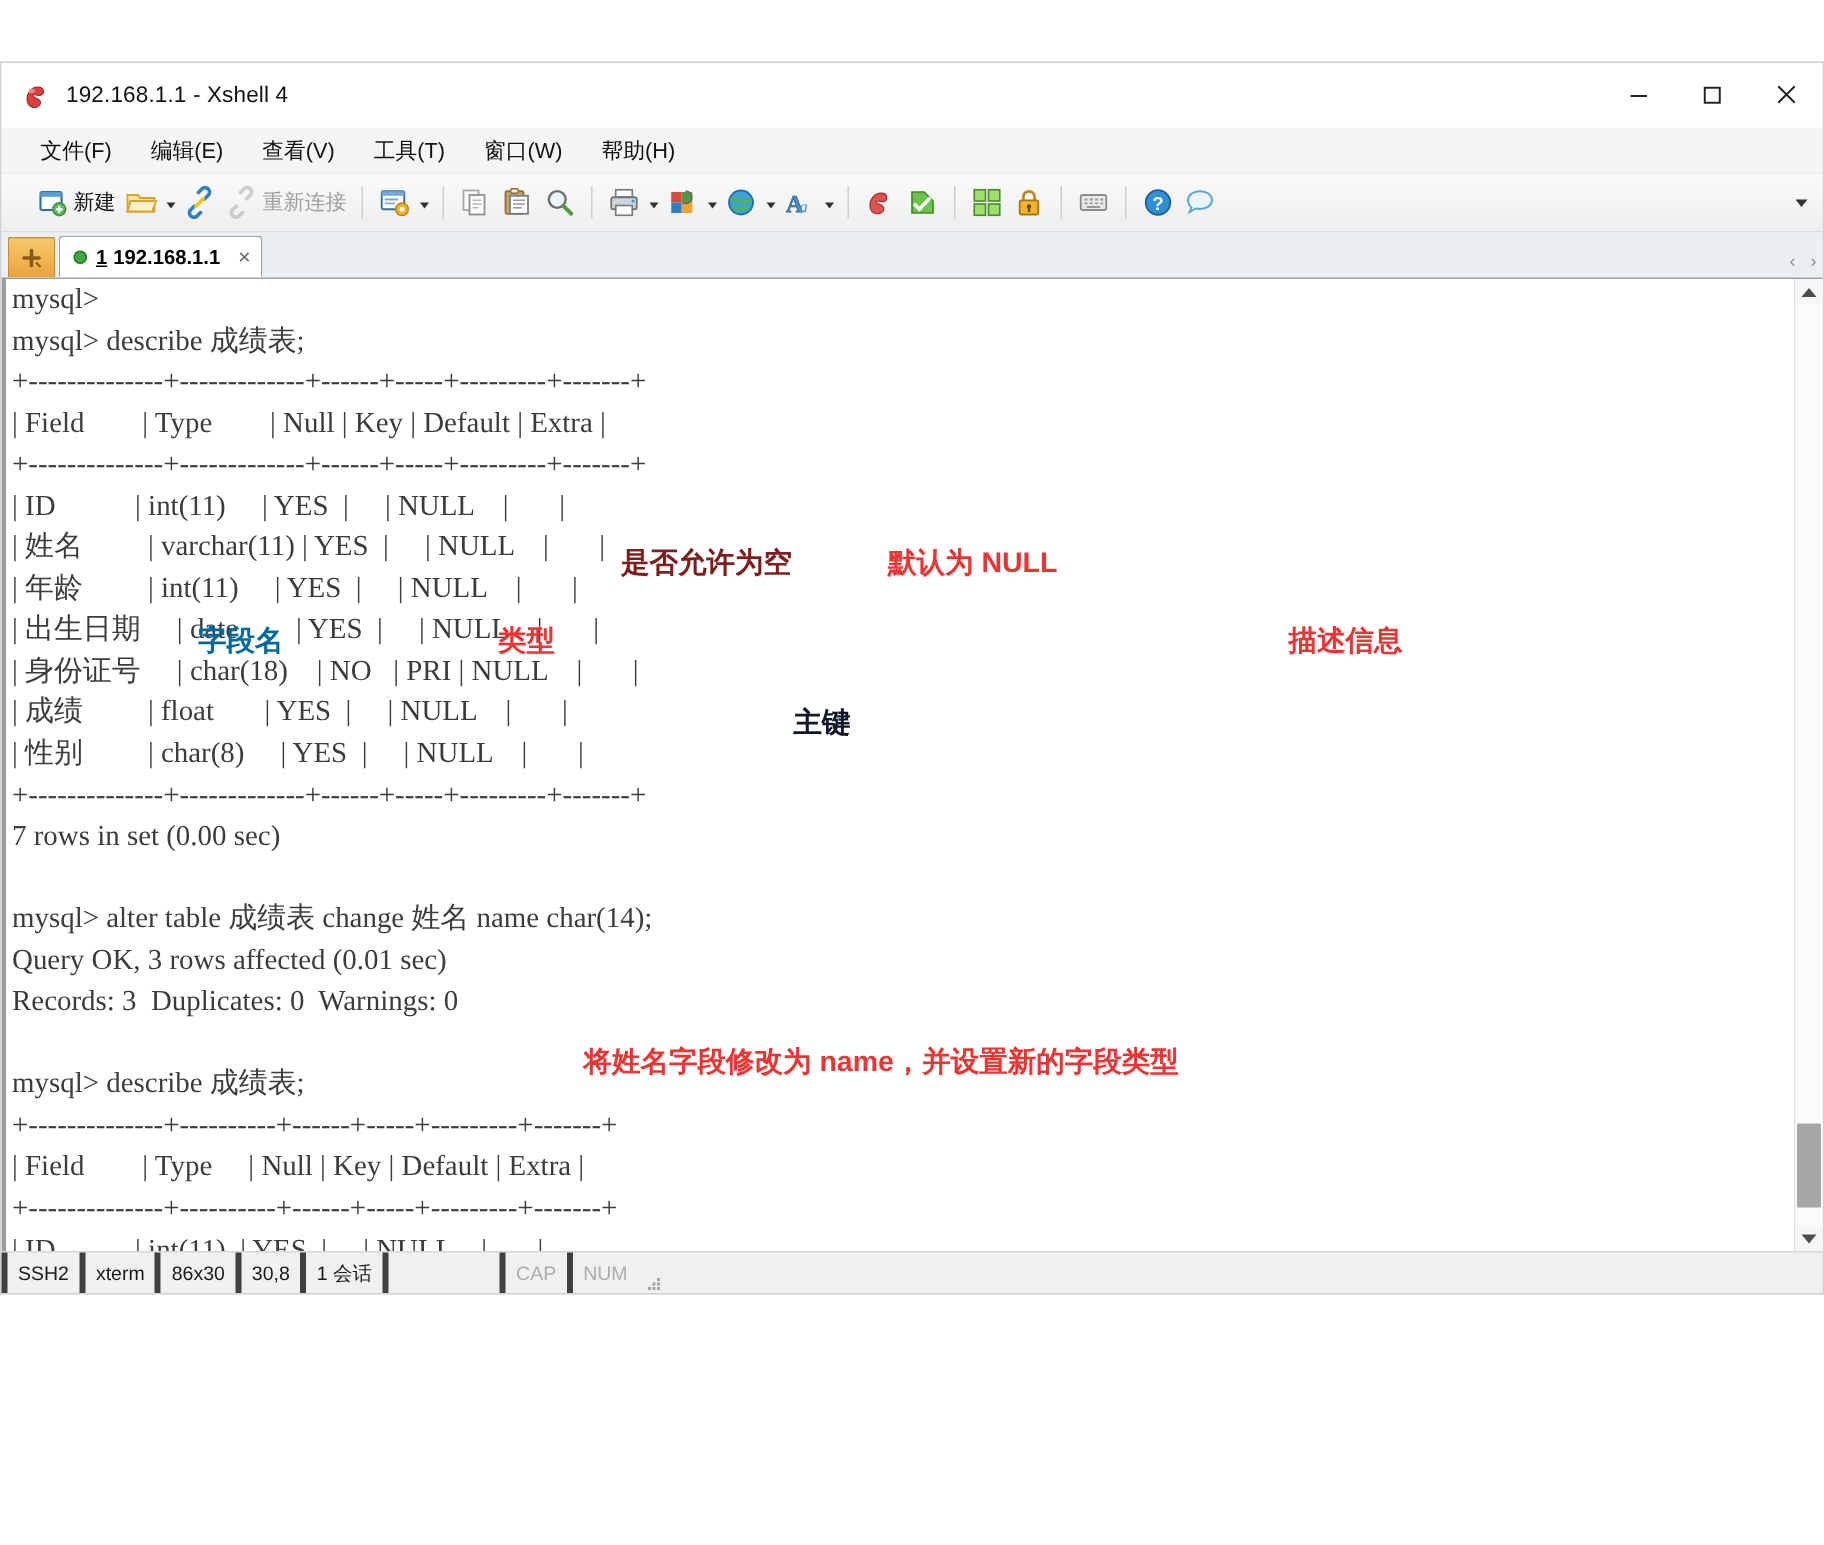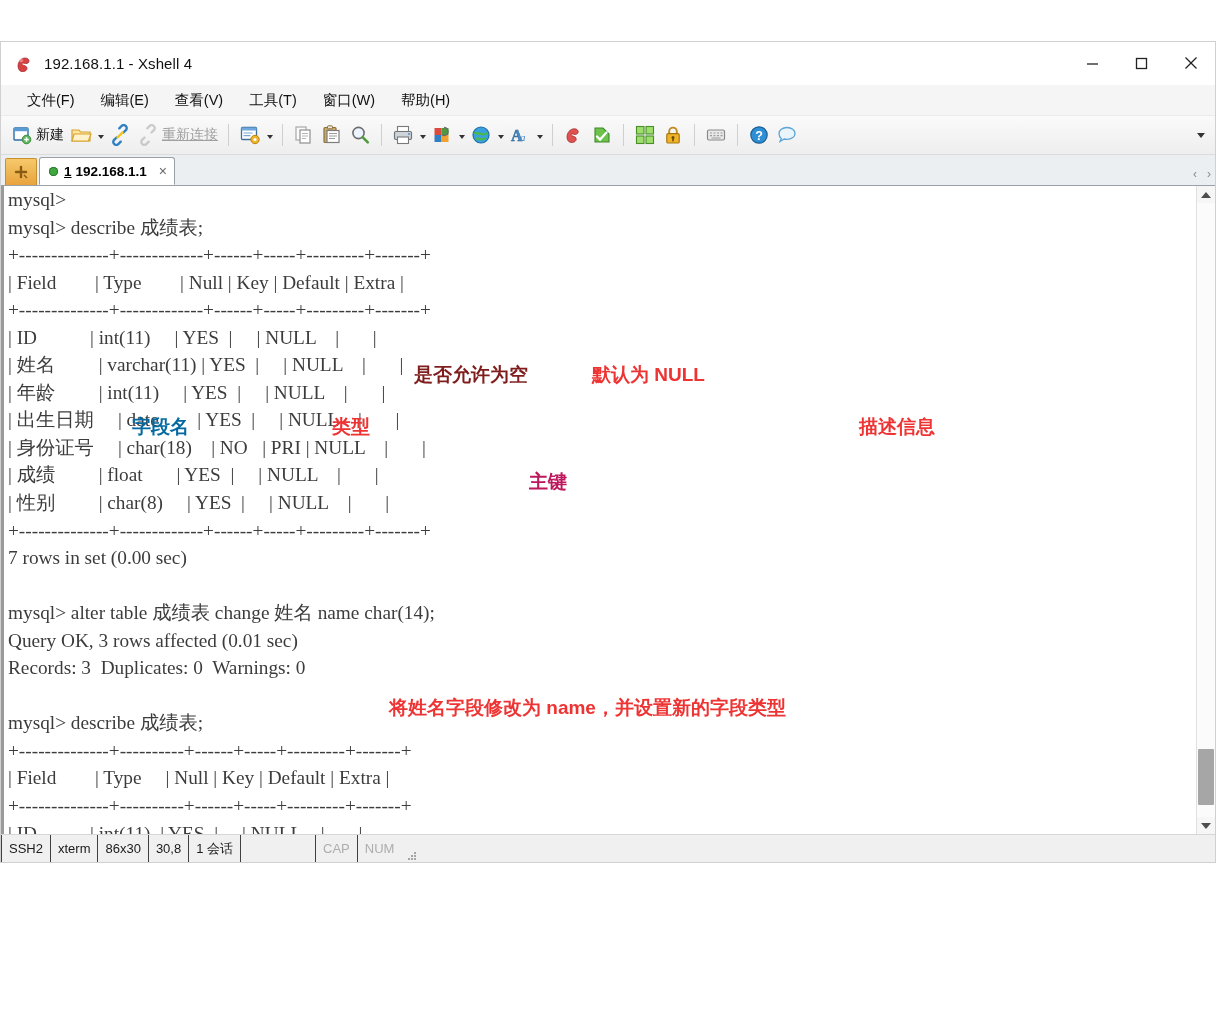--- a/index.html
+++ b/index.html
@@ -22,25 +22,25 @@
   .wc{width:49px;height:42px;display:flex;align-items:center;justify-content:center;cursor:default;}
   .wc svg{display:block;}
 
   
   .menubar{height:30px;flex:0 0 30px;background:#f5f5f5;display:flex;align-items:center;
            padding-left:24px;border-bottom:1px solid #ebebeb;}
   .menubar .mi{font-size:14.5px;color:#111;margin-right:22px;padding:3px 2px;cursor:default;}
 
   
   .toolbar{height:38px;flex:0 0 38px;background:#f5f5f5;display:flex;align-items:center;
-           padding-left:7px;position:relative;border-bottom:1px solid #dcdcdc;
+           padding-left:20px;position:relative;border-bottom:1px solid #dcdcdc;
            background:linear-gradient(#fafafa,#eeeeee);}
   .tb-item{display:flex;align-items:center;height:30px;padding:0 3px;cursor:default;}
   .tb-label{font-size:14px;color:#111;margin-left:3px;}
-  .tb-label.dis{color:#a0a0a0;text-decoration:underline;}
+  .tb-label.dis{color:#a0a0a0;}
   .tb-caret{width:11px;height:20px;display:flex;align-items:center;justify-content:center;cursor:default;}
   .tb-caret:after{content:"";border-left:3.5px solid transparent;border-right:3.5px solid transparent;
                   border-top:4px solid #333;display:block;margin-top:3px;}
   .tb-sep{width:1px;height:22px;background:#cfcfcf;margin:0 7px;}
   .tb-overflow{position:absolute;right:8px;top:50%;transform:translateY(-50%);
                width:12px;height:12px;display:flex;align-items:center;justify-content:center;cursor:default;}
   .tb-overflow:after{content:"";border-left:4px solid transparent;border-right:4px solid transparent;
                      border-top:5px solid #333;display:block;}
   .ico{width:22px;height:22px;position:relative;flex:0 0 22px;}
 
@@ -83,21 +83,21 @@
   .vs-btn.up:after{border-bottom:6px solid #4d4d4d;}
   .vs-btn.down:after{border-top:6px solid #4d4d4d;}
   .vs-track{flex:1 1 auto;position:relative;background:#fbfbfb;cursor:default;}
   .vs-thumb{position:absolute;left:1px;right:1px;background:#a6a6a6;border-radius:1px;cursor:default;}
 
   
   .statusbar{height:27px;flex:0 0 27px;background:#f0f0f0;display:flex;align-items:center;
              border-top:1px solid #d6d6d6;font-size:13px;color:#1a1a1a;position:relative;}
   .sb-left{padding-left:8px;flex:1 1 auto;}
   .sb-cell{height:27px;display:flex;align-items:center;padding:0 7px;
-           border-left:1px solid #404040;white-space:nowrap;}
+           border-left:4px solid #404040;white-space:nowrap;}
   .sb-cell.dim{color:#adadad;}
   .sb-grip{width:16px;height:27px;display:flex;align-items:flex-end;justify-content:flex-end;padding:0 2px 2px 0;}
 </style>
 </head>
 <body>
 
 <div class="app">
 
   <div class="titlebar">
     <div class="title-icon">
@@ -401,21 +401,21 @@
 | 出生日期     | date     | YES  |     | NULL    |       |
 | 身份证号     | char(18) | NO   | PRI | NULL    |       |
 | 成绩         | float    | YES  |     | NULL    |       |
 | 性别         | char(8)  | YES  |     | NULL    |       |</pre>
       <div id="ann-layer">
           <div class="ann" style="left: 410px; top: 176px; color: #7f1d1d;">是否允许为空</div>
           <div class="ann" style="left: 588px; top: 176px; color: rgb(238, 51, 51); text-align: right;">默认为 NULL</div>
           <div class="ann" style="left: 128px; top: 228px; color: #0369a1;">字段名</div>
           <div class="ann" style="left: 328px; top: 228px; color: rgb(238, 51, 51);">类型</div>
           <div class="ann" style="left: 855px; top: 228px; color: rgb(238, 51, 51);">描述信息</div>
-          <div class="ann" style="left: 525px; top: 283px; color: #be185d;">主键</div>
+          <div class="ann" style="left: 525px; top: 283px; color: #0f172a;">主键</div>
           <div class="ann" style="left: 385px; top: 509px; color: rgb(238, 51, 51);">将姓名字段修改为 name，并设置新的字段类型</div>
           <div class="redbox" style="left: 0px; top: 805px; width: 372px; height: 30px; border-color: rgb(238, 51, 51);"></div>
         </div>
     </div>
 
     <div class="vscroll">
       <div class="vs-btn up"></div>
       <div class="vs-track" id="vs-track">
         <div class="vs-thumb" id="vs-thumb" style="top: 89%; height: 9%;"></div>
       </div>

